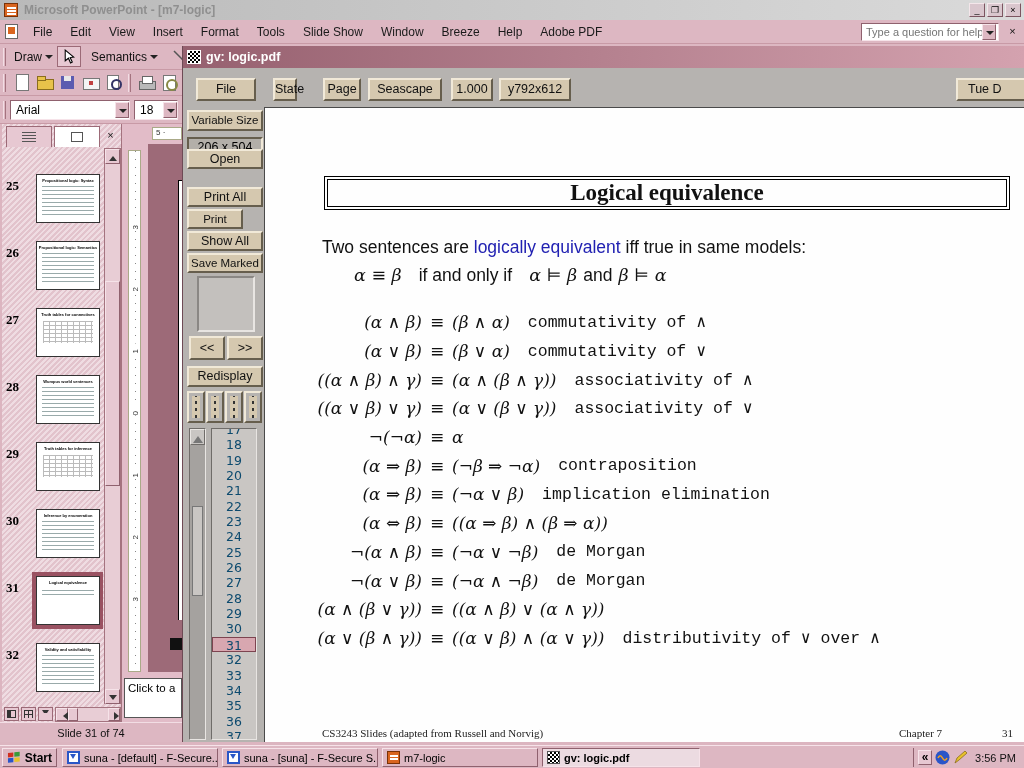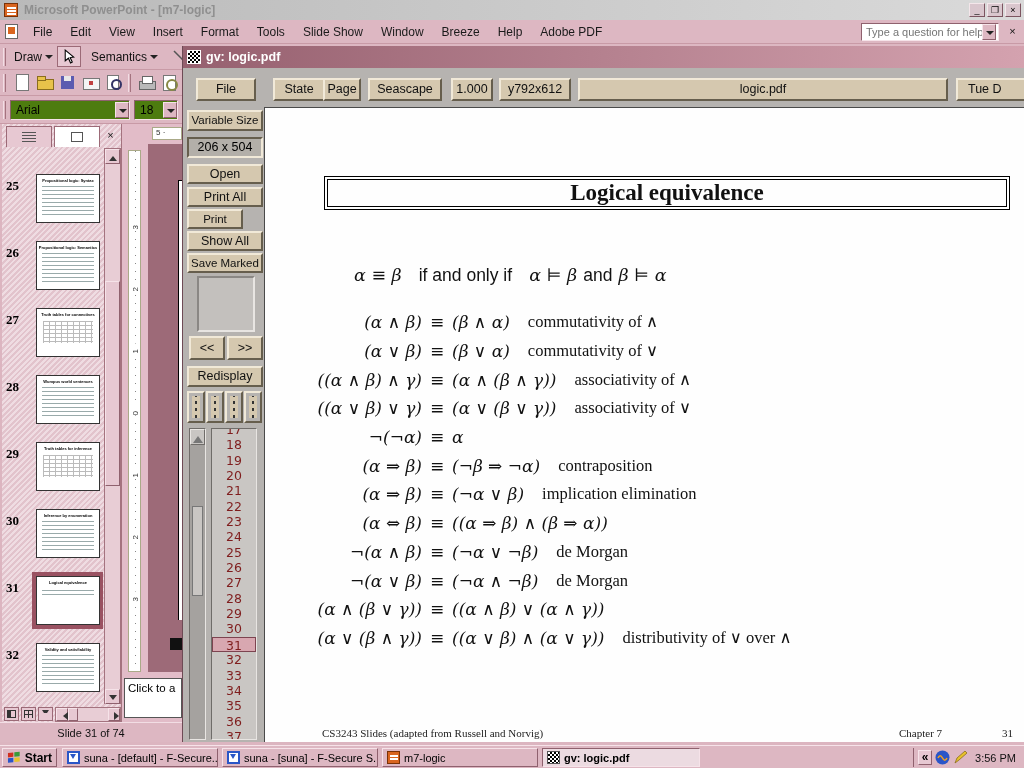--- a/index.html
+++ b/index.html
@@ -43,21 +43,21 @@
   .icn-save::after { content:""; position:absolute; left:6px; top:3px; width:7px; height:5px; background:#e8e8e8; }
   .icn-mail::before { content:""; position:absolute; left:2px; top:5px; width:15px; height:10px; background:#f4f4f4; border:1px solid #777; }
   .icn-mail::after { content:""; position:absolute; left:8px; top:8px; width:4px; height:4px; background:#c04040; }
   .icn-search::before { content:""; position:absolute; left:3px; top:2px; width:10px; height:13px; background:#fff; border:1px solid #777; }
   .icn-search::after { content:""; position:absolute; right:1px; bottom:2px; width:7px; height:7px; border:2px solid #336; border-radius:50%; }
   .icn-print::before { content:""; position:absolute; left:2px; top:8px; width:15px; height:7px; background:#b9b9b9; border:1px solid #666; }
   .icn-print::after { content:""; position:absolute; left:5px; top:3px; width:9px; height:6px; background:#fff; border:1px solid #666; }
   .icn-preview::before { content:""; position:absolute; left:3px; top:2px; width:11px; height:14px; background:#fff; border:1px solid #777; }
   .icn-preview::after { content:""; position:absolute; right:1px; bottom:1px; width:8px; height:8px; border:2px solid #884; border-radius:50%; }
 
-  .combo { height:20px; background:#4d7c0f; border:1px solid; border-color:#8f616e #f6e3e9 #f6e3e9 #8f616e;
+  .combo { height:20px; background:#ffffff; border:1px solid; border-color:#8f616e #f6e3e9 #f6e3e9 #8f616e;
     display:flex; align-items:center; justify-content:space-between; font-size:12px; padding-left:5px; }
 
   
   .thumbpane { left:2px; top:124px; width:120px; height:598px;
     background:repeating-linear-gradient(135deg,#efdce2 0 2px,#e2c3cc 2px 4px); border-right:1px solid #a4737f; }
   .tab { position:absolute; top:2px; width:46px; height:21px; border:1px solid #9c6a77; border-bottom:none;
     background:#e7c8d2; display:flex; align-items:center; justify-content:center; }
   .tab.active { background:#fff; }
   .tab-lines { width:14px; height:10px; background:repeating-linear-gradient(#555 0 1px,transparent 1px 3px); }
   .tab-slide { width:12px; height:10px; border:1px solid #555; background:#fff; }
@@ -111,38 +111,38 @@
     border:2px solid; border-color:#8a8784 #e8e5e2 #e8e5e2 #8a8784; }
   .markbtn { position:absolute; width:18px; height:32px; top:345px; background:#d5c8af; border:2px solid; border-color:#f1e9d8 #665e4d #665e4d #f1e9d8;
     background-image:radial-gradient(#333 1px,transparent 1.2px); background-size:6px 7px; background-position:4px 6px; background-clip:content-box; padding:3px; }
   .gvsb { position:absolute; left:6px; top:382px; width:17px; height:312px; background:#a5a29f; border:1px solid; border-color:#6f6c69 #e8e5e2 #e8e5e2 #6f6c69; }
   .gvsb-arrow { position:absolute; left:0; top:0; width:15px; height:16px; background:#c9c6c3; border:1px solid; border-color:#e8e5e2 #6f6c69 #6f6c69 #e8e5e2; }
   .gvsb-arrow::before { content:""; display:block; width:0; height:0; border:5px solid transparent; border-bottom:7px solid #777; margin:1px auto 0; }
   .gvsb-thumb { position:absolute; left:2px; top:77px; width:11px; height:90px; background:#c9c6c3; border:1px solid #777; }
   .pagelist { position:absolute; left:28px; top:382px; width:46px; height:312px; overflow:hidden;
     background:#c9c6c3; border:1px solid; border-color:#6f6c69 #e8e5e2 #e8e5e2 #6f6c69; }
   .plin { margin-top:-7px; }
-  .pg { height:15.35px; text-align:center; font-size:12.5px; font-family:"DejaVu Sans",sans-serif; color:#7f1d1d; }
+  .pg { height:15.35px; text-align:center; font-size:12.5px; font-family:"DejaVu Sans",sans-serif; color:#0c4a6e; }
   .pg.cur { background:#d8a7b0; border:1px solid #7d4450; }
 
   .pdfpage { position:absolute; left:81px; top:61px; width:761px; height:635px; background:#fefefe;
     border-left:1px solid #4a4a4a; border-top:1px solid #4a4a4a; }
   .slidetitlebox { position:absolute; left:59px; top:68px; width:686px; height:34px; border:1px solid #000; padding:2px; }
   .slidetitlebox .inner { width:100%; height:100%; border:1px solid #000; display:flex; align-items:center; justify-content:center; }
   .slidetitle { font-family:"Liberation Serif",serif; font-weight:bold; font-size:23px; color:#111; }
   .m { font-family:"DejaVu Serif","DejaVu Sans",serif; font-style:italic; }
   .intro { position:absolute; left:57px; top:129px; font-size:17.5px; color:#111; }
   .hl { color:#2222b2; }
   .iffline { position:absolute; left:89px; top:157px; font-size:17.5px; display:flex; align-items:baseline; color:#111; }
   .iffline .g1 { margin:0 17px; } .iffline .g2 { margin:0 6px; }
   .eqs { position:absolute; left:2px; top:200px; width:745px; }
   .eqrow { display:flex; align-items:center; height:28.7px; font-size:17px; color:#111; }
   .eqrow .lhs { width:155px; text-align:right; }
   .eqrow .eqv { width:30px; text-align:center; font-style:normal; }
-  .eqrow .name { margin-left:18px; font-size:16.5px; font-family:Liberation Serif, serif; font-style:normal; }
+  .eqrow .name { margin-left:18px; font-size:16.5px; font-family:Liberation Mono, monospace; font-style:normal; }
   .pdffooter { position:absolute; font-family:"Liberation Serif",serif; font-size:11px; color:#222; }
 
   
   .taskbar { left:0; top:745px; width:1024px; height:23px; background:#ddb7c2; border-top:1px solid #f6e3e9; }
   .task { position:absolute; top:2px; height:19px; background:#ddb7c2; border:1px solid;
     border-color:#f6e3e9 #8f616e #8f616e #f6e3e9; font-size:11px; display:flex; align-items:center; gap:4px; padding:0 4px; overflow:hidden; white-space:nowrap; }
   .task.active { background:#ecdbe1; border-color:#8f616e #f6e3e9 #f6e3e9 #8f616e; font-weight:bold; }
   .fsicon { width:13px; height:13px; background:#fff; border:2px solid #2a56c6; position:relative; flex:none; }
   .fsicon::before { content:""; position:absolute; left:1px; top:1px; border:3.5px solid transparent; border-top:5px solid #2a56c6; }
   .ppticon-sm { width:13px; height:13px; background:#d9651f; border:1px solid #7a3207; position:relative; flex:none; }
@@ -354,31 +354,30 @@
     <span>Slide 31 of 74</span>
   </div>
 
 <div class="abs gvwin">
   <div class="gvtitle">
     <div class="dither"></div>
     <span>gv: logic.pdf</span>
   </div>
 
   <div class="b" style="left:13px;top:32px;width:60px;height:23px;line-height:19px;"><span>File</span></div>
-  <div class="b" style="left:90px;top:32px;width:52px;height:23px;line-height:19px;"><span>State</span></div>
+  <div class="b" style="left:90px;top:32px;width:24px;height:23px;line-height:19px;"><span>State</span></div>
   <div class="b" style="left:140px;top:32px;width:38px;height:23px;line-height:19px;"><span>Page</span></div>
   <div class="b" style="left:185px;top:32px;width:74px;height:23px;line-height:19px;"><span>Seascape</span></div>
   <div class="b" style="left:268px;top:32px;width:42px;height:23px;line-height:19px;"><span>1.000</span></div>
   <div class="b" style="left:316px;top:32px;width:72px;height:23px;line-height:19px;"><span>y792x612</span></div>
-  <div class="b" style="left:395px;top:32px;width:370px;height:23px;line-height:19px;"><span>logic.pdf</span></div>
   <div class="b" style="left:773px;top:32px;width:80px;height:23px;line-height:19px;text-align:left;padding-left:10px;"><span>Tue D</span></div>
 
   <div class="b" style="left:4px;top:64px;width:76px;height:21px;line-height:17px;font-size:11.5px;"><span>Variable Size</span></div>
   <div class="sunkdisp" style="left:4px;top:91px;width:76px;height:21px;line-height:17px;"><span>206 x 504</span></div>
-  <div class="b" style="left:4px;top:118px;width:76px;height:20px;line-height:16px;"><span>Open</span></div>
+  <div class="b" style="left:4px;top:103px;width:76px;height:20px;line-height:16px;"><span>Open</span></div>
   <div class="b" style="left:4px;top:141px;width:76px;height:20px;line-height:16px;"><span>Print All</span></div>
   <div class="b" style="left:4px;top:163px;width:56px;height:20px;line-height:16px;font-size:11.5px;"><span>Print Marked</span></div>
   <div class="b" style="left:4px;top:185px;width:76px;height:20px;line-height:16px;"><span>Show All</span></div>
   <div class="b" style="left:4px;top:207px;width:76px;height:20px;line-height:16px;font-size:11.5px;"><span>Save Marked</span></div>
   <div class="panbox"></div>
   <div class="b" style="left:6px;top:290px;width:36px;height:24px;line-height:20px;"><span>&lt;&lt;</span></div>
   <div class="b" style="left:44px;top:290px;width:36px;height:24px;line-height:20px;"><span>&gt;&gt;</span></div>
   <div class="b" style="left:4px;top:320px;width:76px;height:21px;line-height:17px;"><span>Redisplay</span></div>
   <div class="markbtn" style="left:4px;"></div>
   <div class="markbtn" style="left:23px;"></div>
@@ -416,20 +415,21 @@
     </div>
   </div>
 
   <div class="pdfpage">
     <div class="slidetitlebox">
       <div class="inner">
           <span class="slidetitle">Logical equivalence</span>
         </div>
     </div>
 
+    <div class="intro"><span>Two sentences are </span><span class="hl">logically equivalent</span><span> iff true in same models:</span></div>
 
     <div class="iffline">
       <span class="m">α ≡ β</span>
       <span class="g1">if and only if</span>
       <span class="m">α ⊨ β</span>
       <span class="g2">and</span>
       <span class="m">β ⊨ α</span>
     </div>
 
     <div class="eqs">

